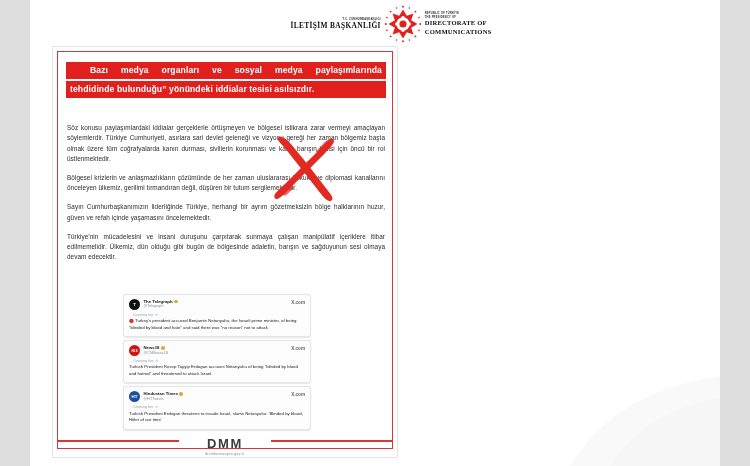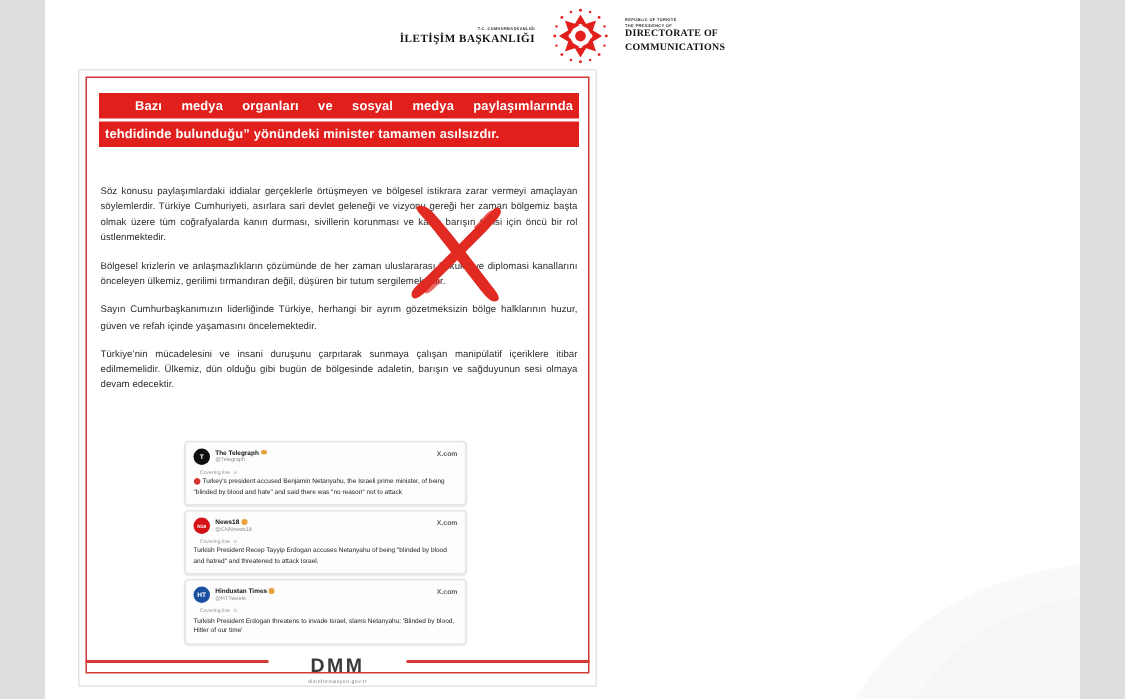--- a/index.html
+++ b/index.html
@@ -17,22 +17,22 @@
   .gutter.right { right: 0; }
 
   
   .sheet {
     position: absolute; left: 30px; top: 0; width: 690px; height: 466px;
     background: #ffffff;
   }
 
   
   .logo-band {
-    position: absolute; left: 0; top: 0; width: 690px; height: 48px;
-    display: flex; align-items: center; justify-content: center; gap: 10px;
+    position: absolute; left: 16px; top: 0; width: 690px; height: 48px;
+    display: flex; align-items: center; justify-content: center; gap: 2px;
   }
   .logo-left { text-align: right; }
   .logo-right { text-align: left; }
   .logo-micro {
     font-size: 2.6px; letter-spacing: .25px; color: #2b2b2b;
     line-height: 1.35; white-space: nowrap; font-weight: 700;
   }
   .logo-main {
     font-family: "Liberation Serif", serif;
     font-size: 7.4px; font-weight: 700; color: #111;
@@ -204,21 +204,21 @@
       </div>
 
     </div>
 
     <div class="page-frame"></div>
 
     <div class="doc">
 
       <div class="headline">
         <span class="hl-line justify">Bazı medya organları ve sosyal medya paylaşımlarında</span>
-        <span class="hl-line">tehdidinde bulunduğu” yönündeki minister tamamen asılsızdır.</span>
+        <span class="hl-line">tehdidinde bulunduğu” yönündeki iddialar tesisi asılsızdır.</span>
       </div>
 
       <div class="body-copy">
         <p class="para">Söz konusu paylaşımlardaki iddialar gerçeklerle örtüşmeyen ve bölgesel istikrara zarar vermeyi amaçlayan söylemlerdir. Türkiye Cumhuriyeti, asırlara sari devlet geleneği ve vizyonu gereği her zaman bölgemiz başta olmak üzere tüm coğrafyalarda kanın durması, sivillerin korunması ve kalıcı barışın tesisi için öncü bir rol üstlenmektedir.</p>
         <p class="para">Bölgesel krizlerin ve anlaşmazlıkların çözümünde de her zaman uluslararası hukuku ve diplomasi kanallarını önceleyen ülkemiz, gerilimi tırmandıran değil, düşüren bir tutum sergilemektedir.</p>
         <p class="para">Sayın Cumhurbaşkanımızın liderliğinde Türkiye, herhangi bir ayrım gözetmeksizin bölge halklarının huzur, güven ve refah içinde yaşamasını öncelemektedir.</p>
         <p class="para">Türkiye’nin mücadelesini ve insani duruşunu çarpıtarak sunmaya çalışan manipülatif içeriklere itibar edilmemelidir. Ülkemiz, dün olduğu gibi bugün de bölgesinde adaletin, barışın ve sağduyunun sesi olmaya devam edecektir.</p>
       </div>
 
       <div class="tweets">

